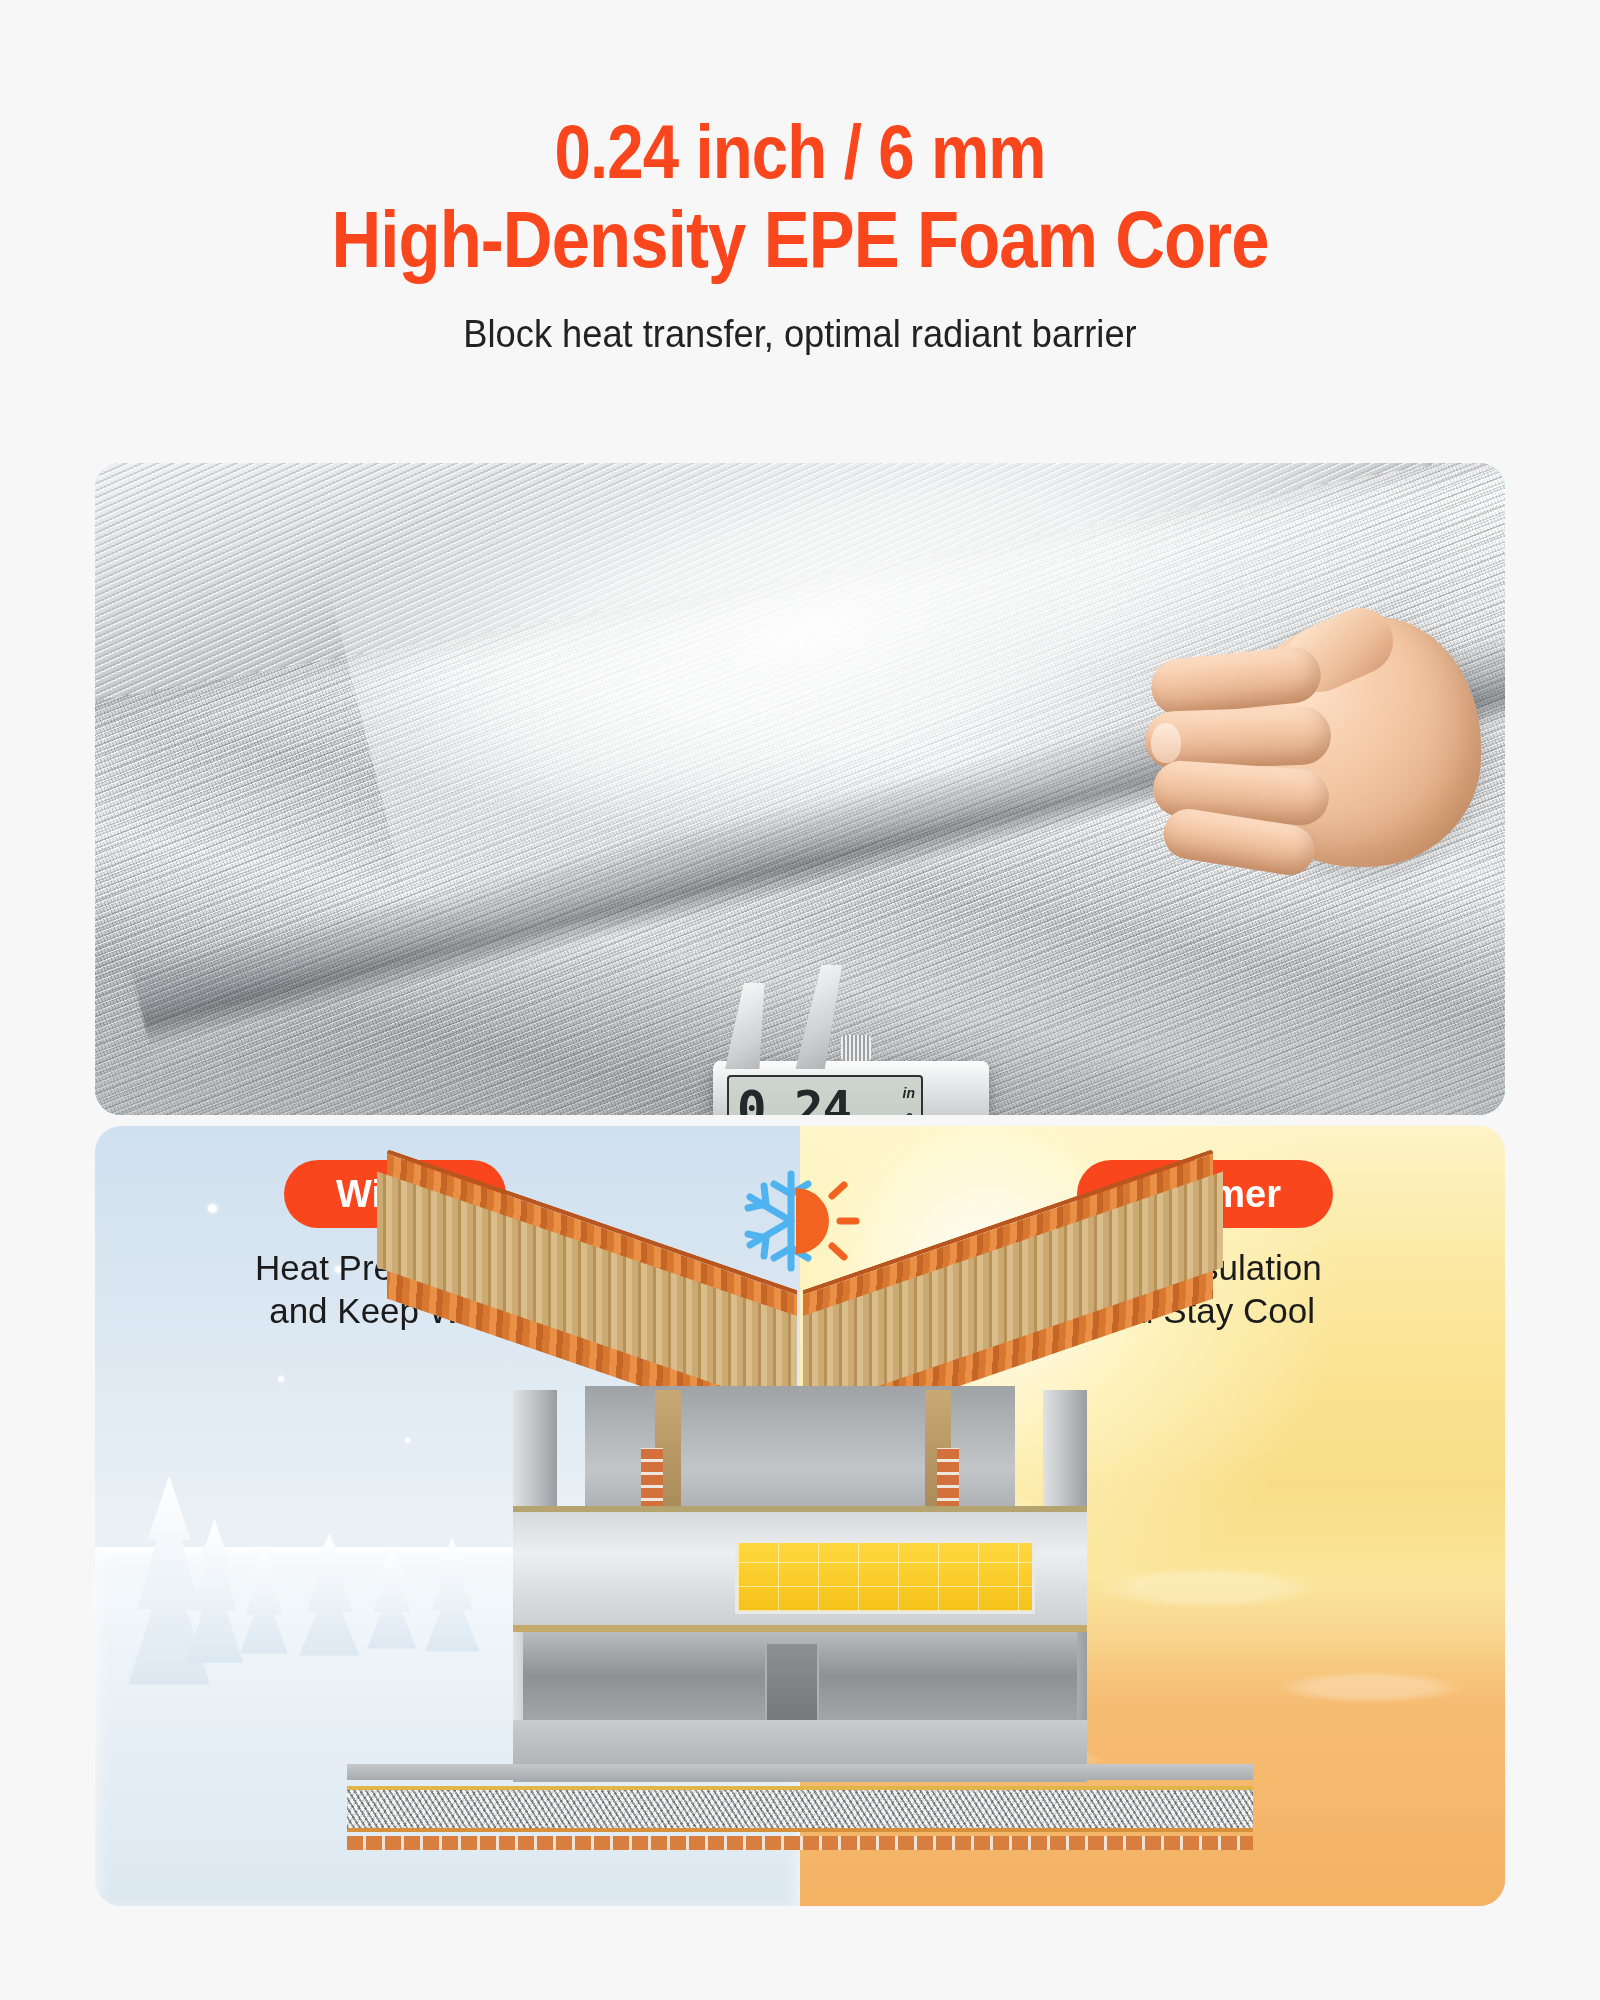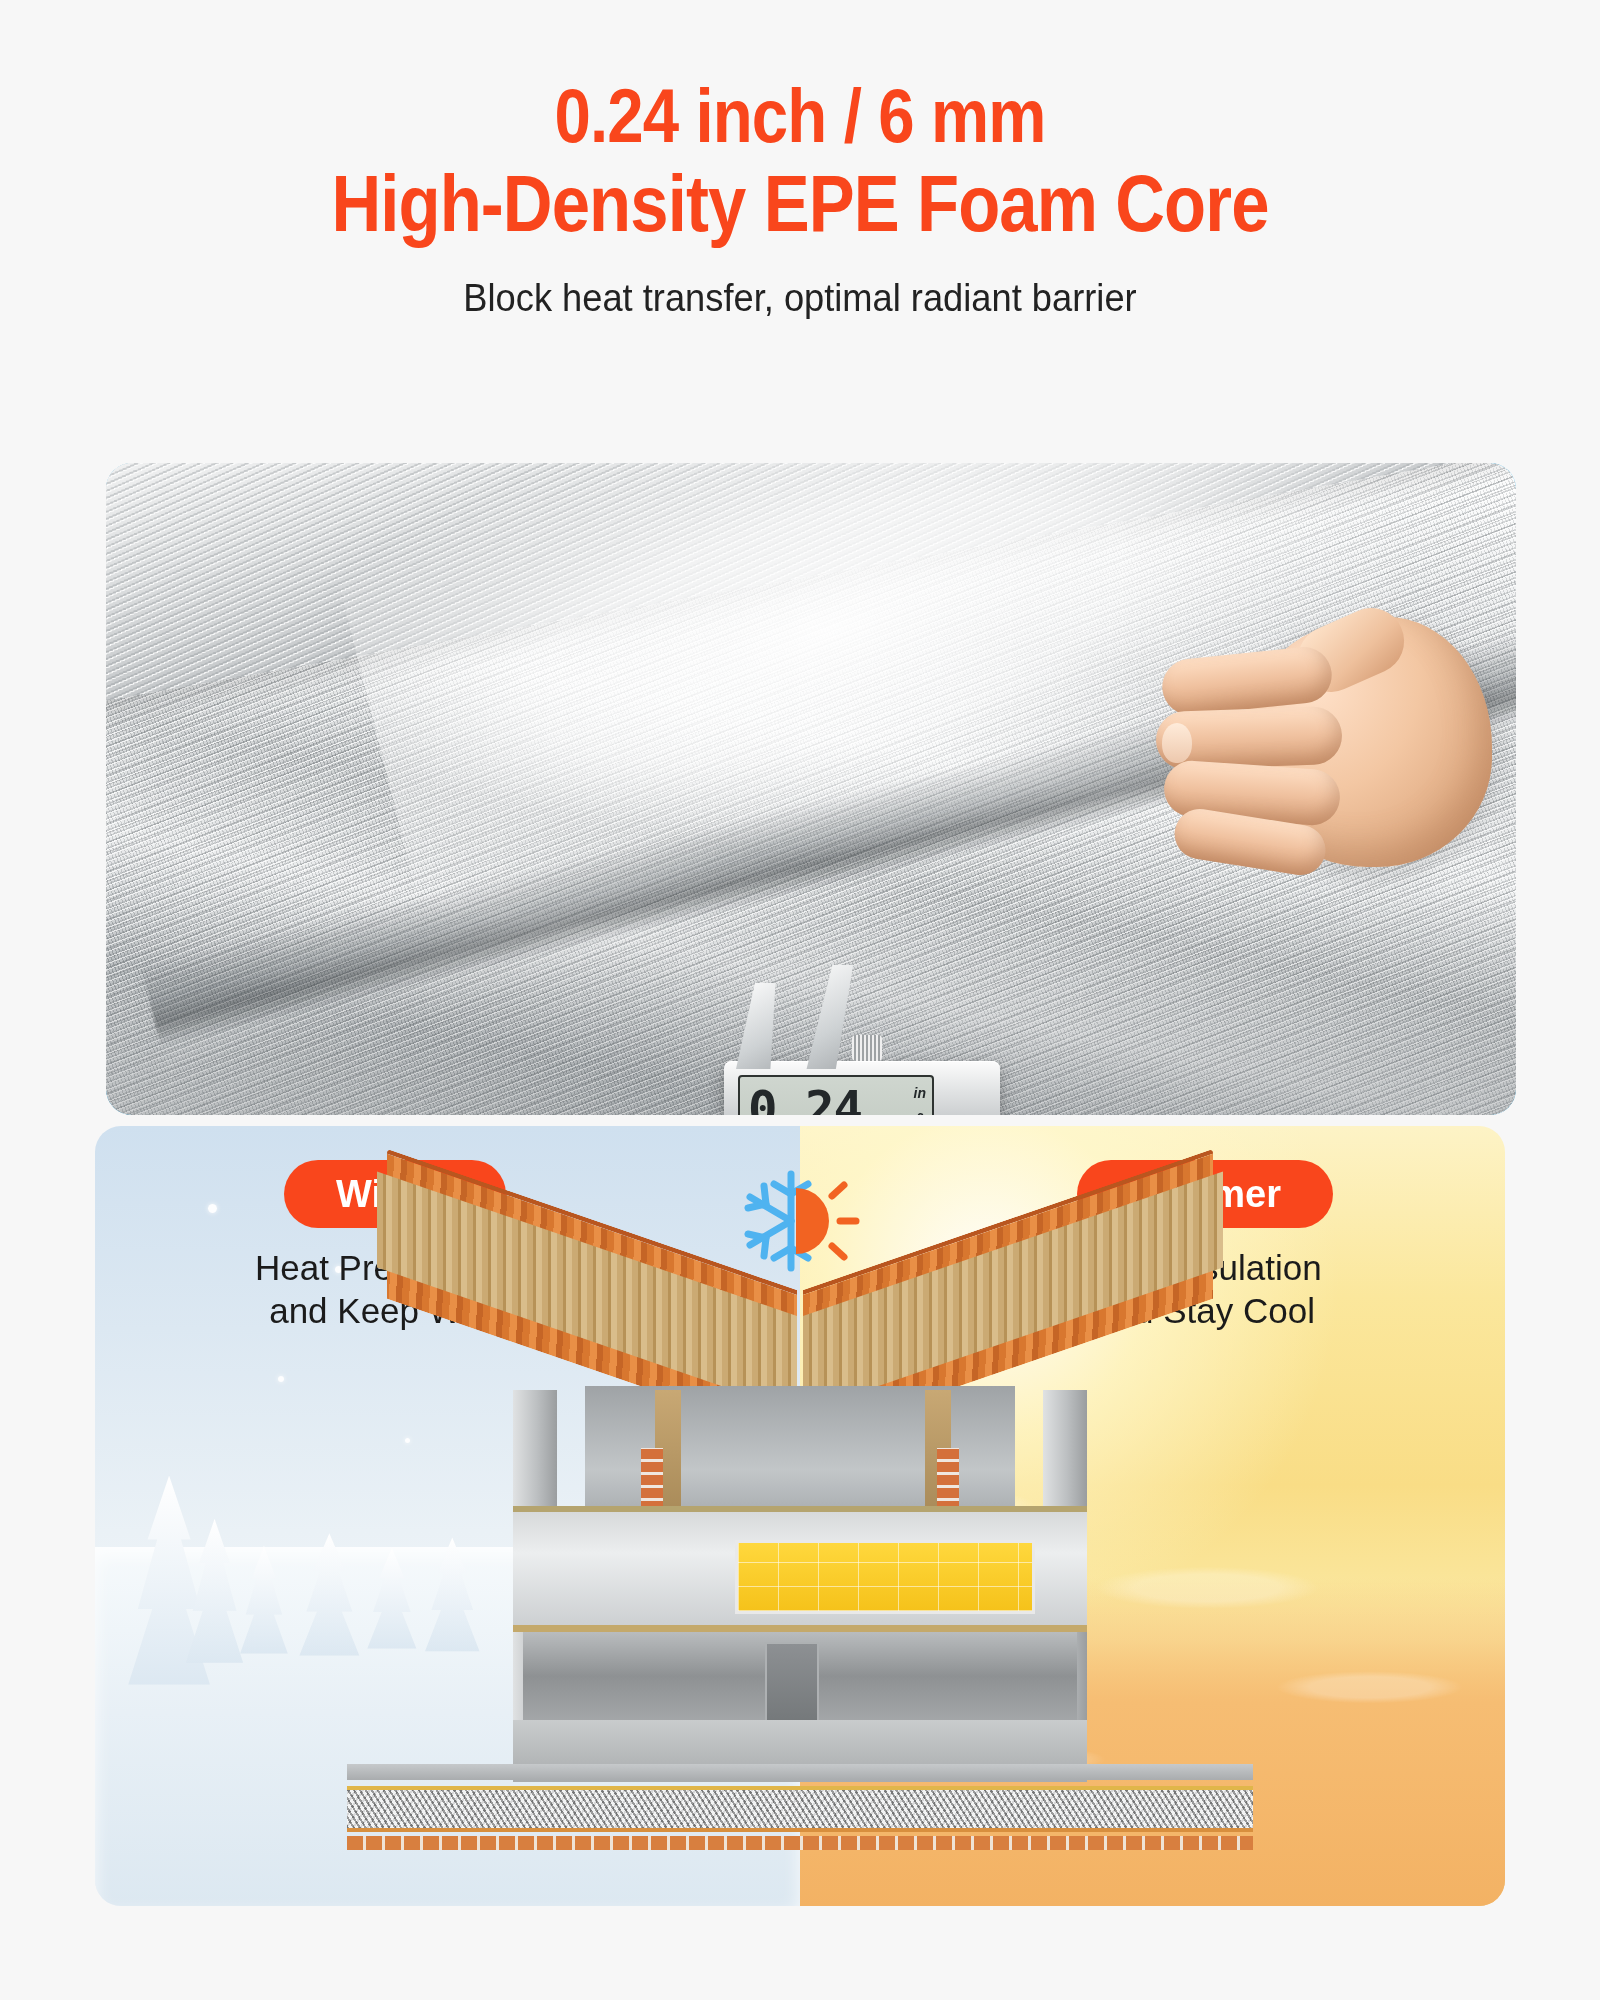--- a/index.html
+++ b/index.html
@@ -5,21 +5,21 @@
   * { margin:0; padding:0; box-sizing:border-box; }
   html,body { width:1600px; height:2000px; }
   body {
     background:#f7f7f7;
     font-family:"Liberation Sans", sans-serif;
     position:relative;
     overflow:hidden;
   }
 
   
-  .header { width:1600px; padding-top:72px; text-align:center; }
+  .header { width:1600px; padding-top:108px; text-align:center; }
   .title-line {
     color:#F9461C;
     font-weight:bold;
     font-size:76px;
     line-height:88px;
     letter-spacing:-1px;
     transform:scaleX(0.86);
     transform-origin:center;
     white-space:nowrap;
   }
@@ -29,21 +29,21 @@
     color:#222222;
     font-size:39px;
     line-height:48px;
     transform:scaleX(0.93);
     white-space:nowrap;
   }
 
   
   .panel1 {
     position:absolute;
-    left:106px; top:463px;
+    left:95px; top:463px;
     width:1410px; height:652px;
     border-radius:26px;
     overflow:hidden;
     background:#0ea5e9;
   }
   
   .foil-base {
     position:absolute; inset:0;
     background:
       linear-gradient(168deg, rgba(255,255,255,.75) 0%, rgba(255,255,255,0) 36%),

